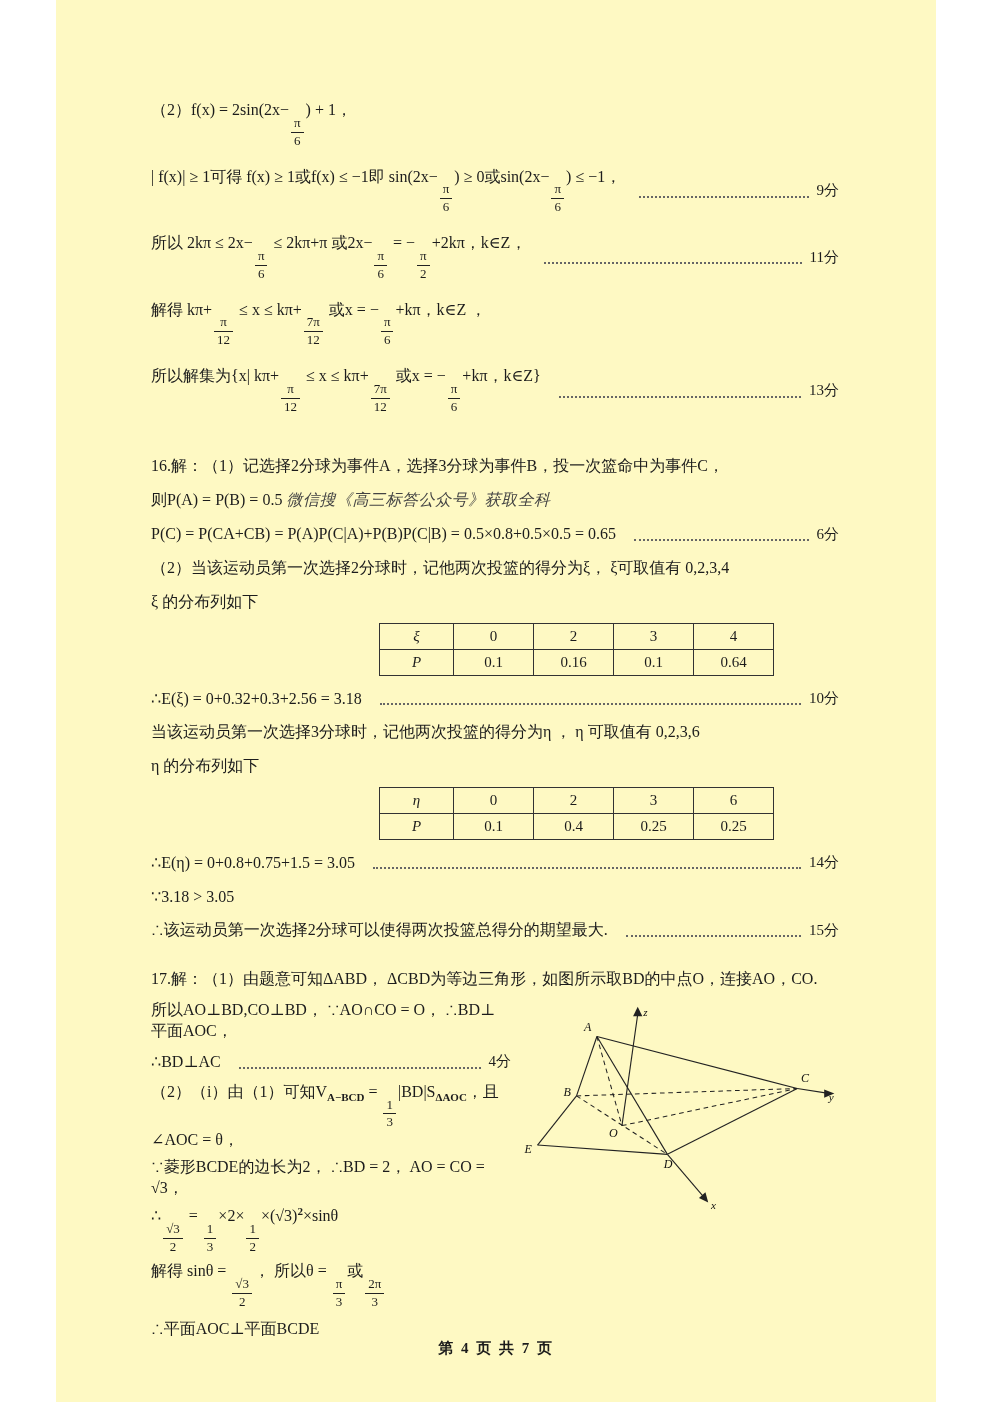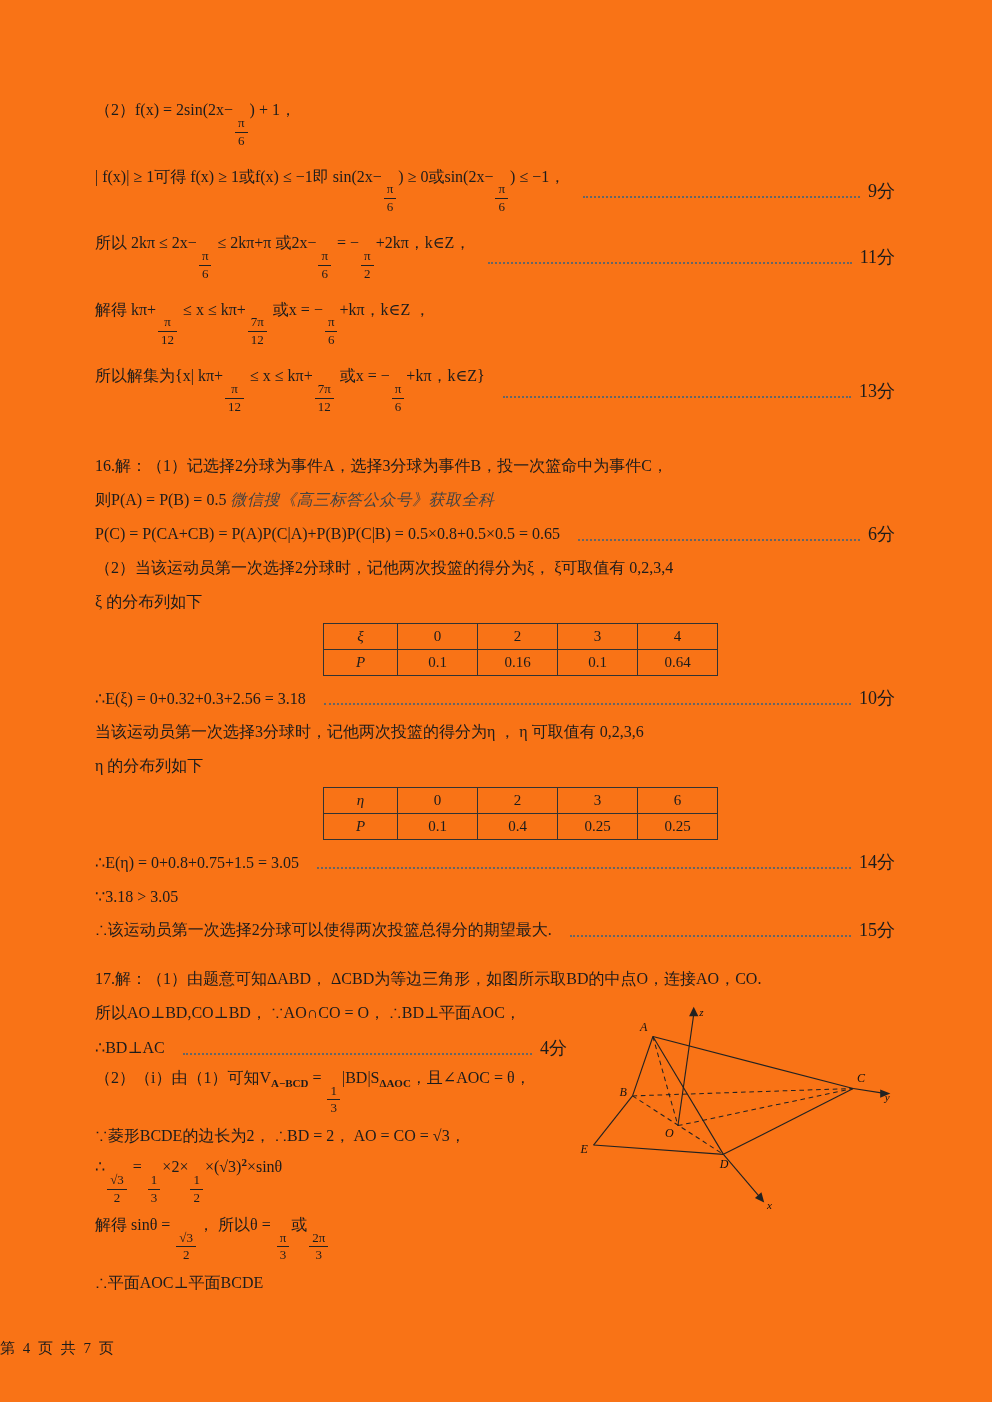--- a/index.html
+++ b/index.html
@@ -1,32 +1,32 @@
 <!DOCTYPE html>
 <html><head>
 <meta charset="utf-8">
 <style>
   * { box-sizing: border-box; }
   html,body { margin:0; padding:0; background:#ffffff; }
   .page {
-    width: 992px; height: 1402px;
-    background: #f97316;
+    width: 880px; height: 1402px;
+    background: #fef9c3;
     position: relative;
     font-family: "Liberation Serif", "DejaVu Serif", serif;
     color: #1c1c1c;
     font-size: 16px;
     overflow: hidden;
     margin: 0 auto;
   }
   .content { padding: 100px 97px 0 95px; }
 
   .line { display: flex; align-items: center; min-height: 28px; }
   .math { white-space: normal; }
   .leader { flex: 1; border-bottom: 2px dotted #666; height: 0; margin: 12px 8px 0 18px; min-width: 40px; }
-  .score { font-size: 18px; white-space: nowrap; }
+  .score { font-size: 15px; white-space: nowrap; }
   .note { color: #444; margin-left: 4px; letter-spacing: 0.5px; font-style: italic; }
 
   
   .frac { display: inline-flex; flex-direction: column; vertical-align: -0.9em; text-align: center; margin: 0 2px; font-size: 13px; line-height: 1.15; }
   .frac .fnum { display: block; padding: 0 3px 1px; border-bottom: 1px solid #222; }
   .frac .fden { display: block; padding: 1px 3px 0; }
   sub, sup { font-size: 11px; font-weight: bold; }
 
   #sec15 .line { margin-bottom: 18px; }
 
@@ -41,21 +41,21 @@
   #sec17 .line { margin-bottom: 6px; }
   .sec17-cols { display: flex; align-items: flex-start; }
   .sec17-left { flex: 1; min-width: 0; }
   .diagram { flex: none; width: 320px; margin: 0 0 0 8px; padding: 0; }
   .diagram svg { display: block; }
   .dlabel { font-family: "Liberation Serif", "DejaVu Serif", serif; font-style: italic; font-size: 13px; fill: #111; }
   .daxis  { font-size: 12px; }
 
   .footer {
     position: absolute; bottom: 44px; left: 0; width: 100%;
-    text-align: left; font-size: 15px; letter-spacing: 2px;
+    text-align: center; font-size: 15px; letter-spacing: 2px; font-weight: bold;
   }
 </style>
 </head>
 <body>
 
 <div class="page">
   <div class="content">
 
     <div id="sec15" class="sec">
       <div class="line">

